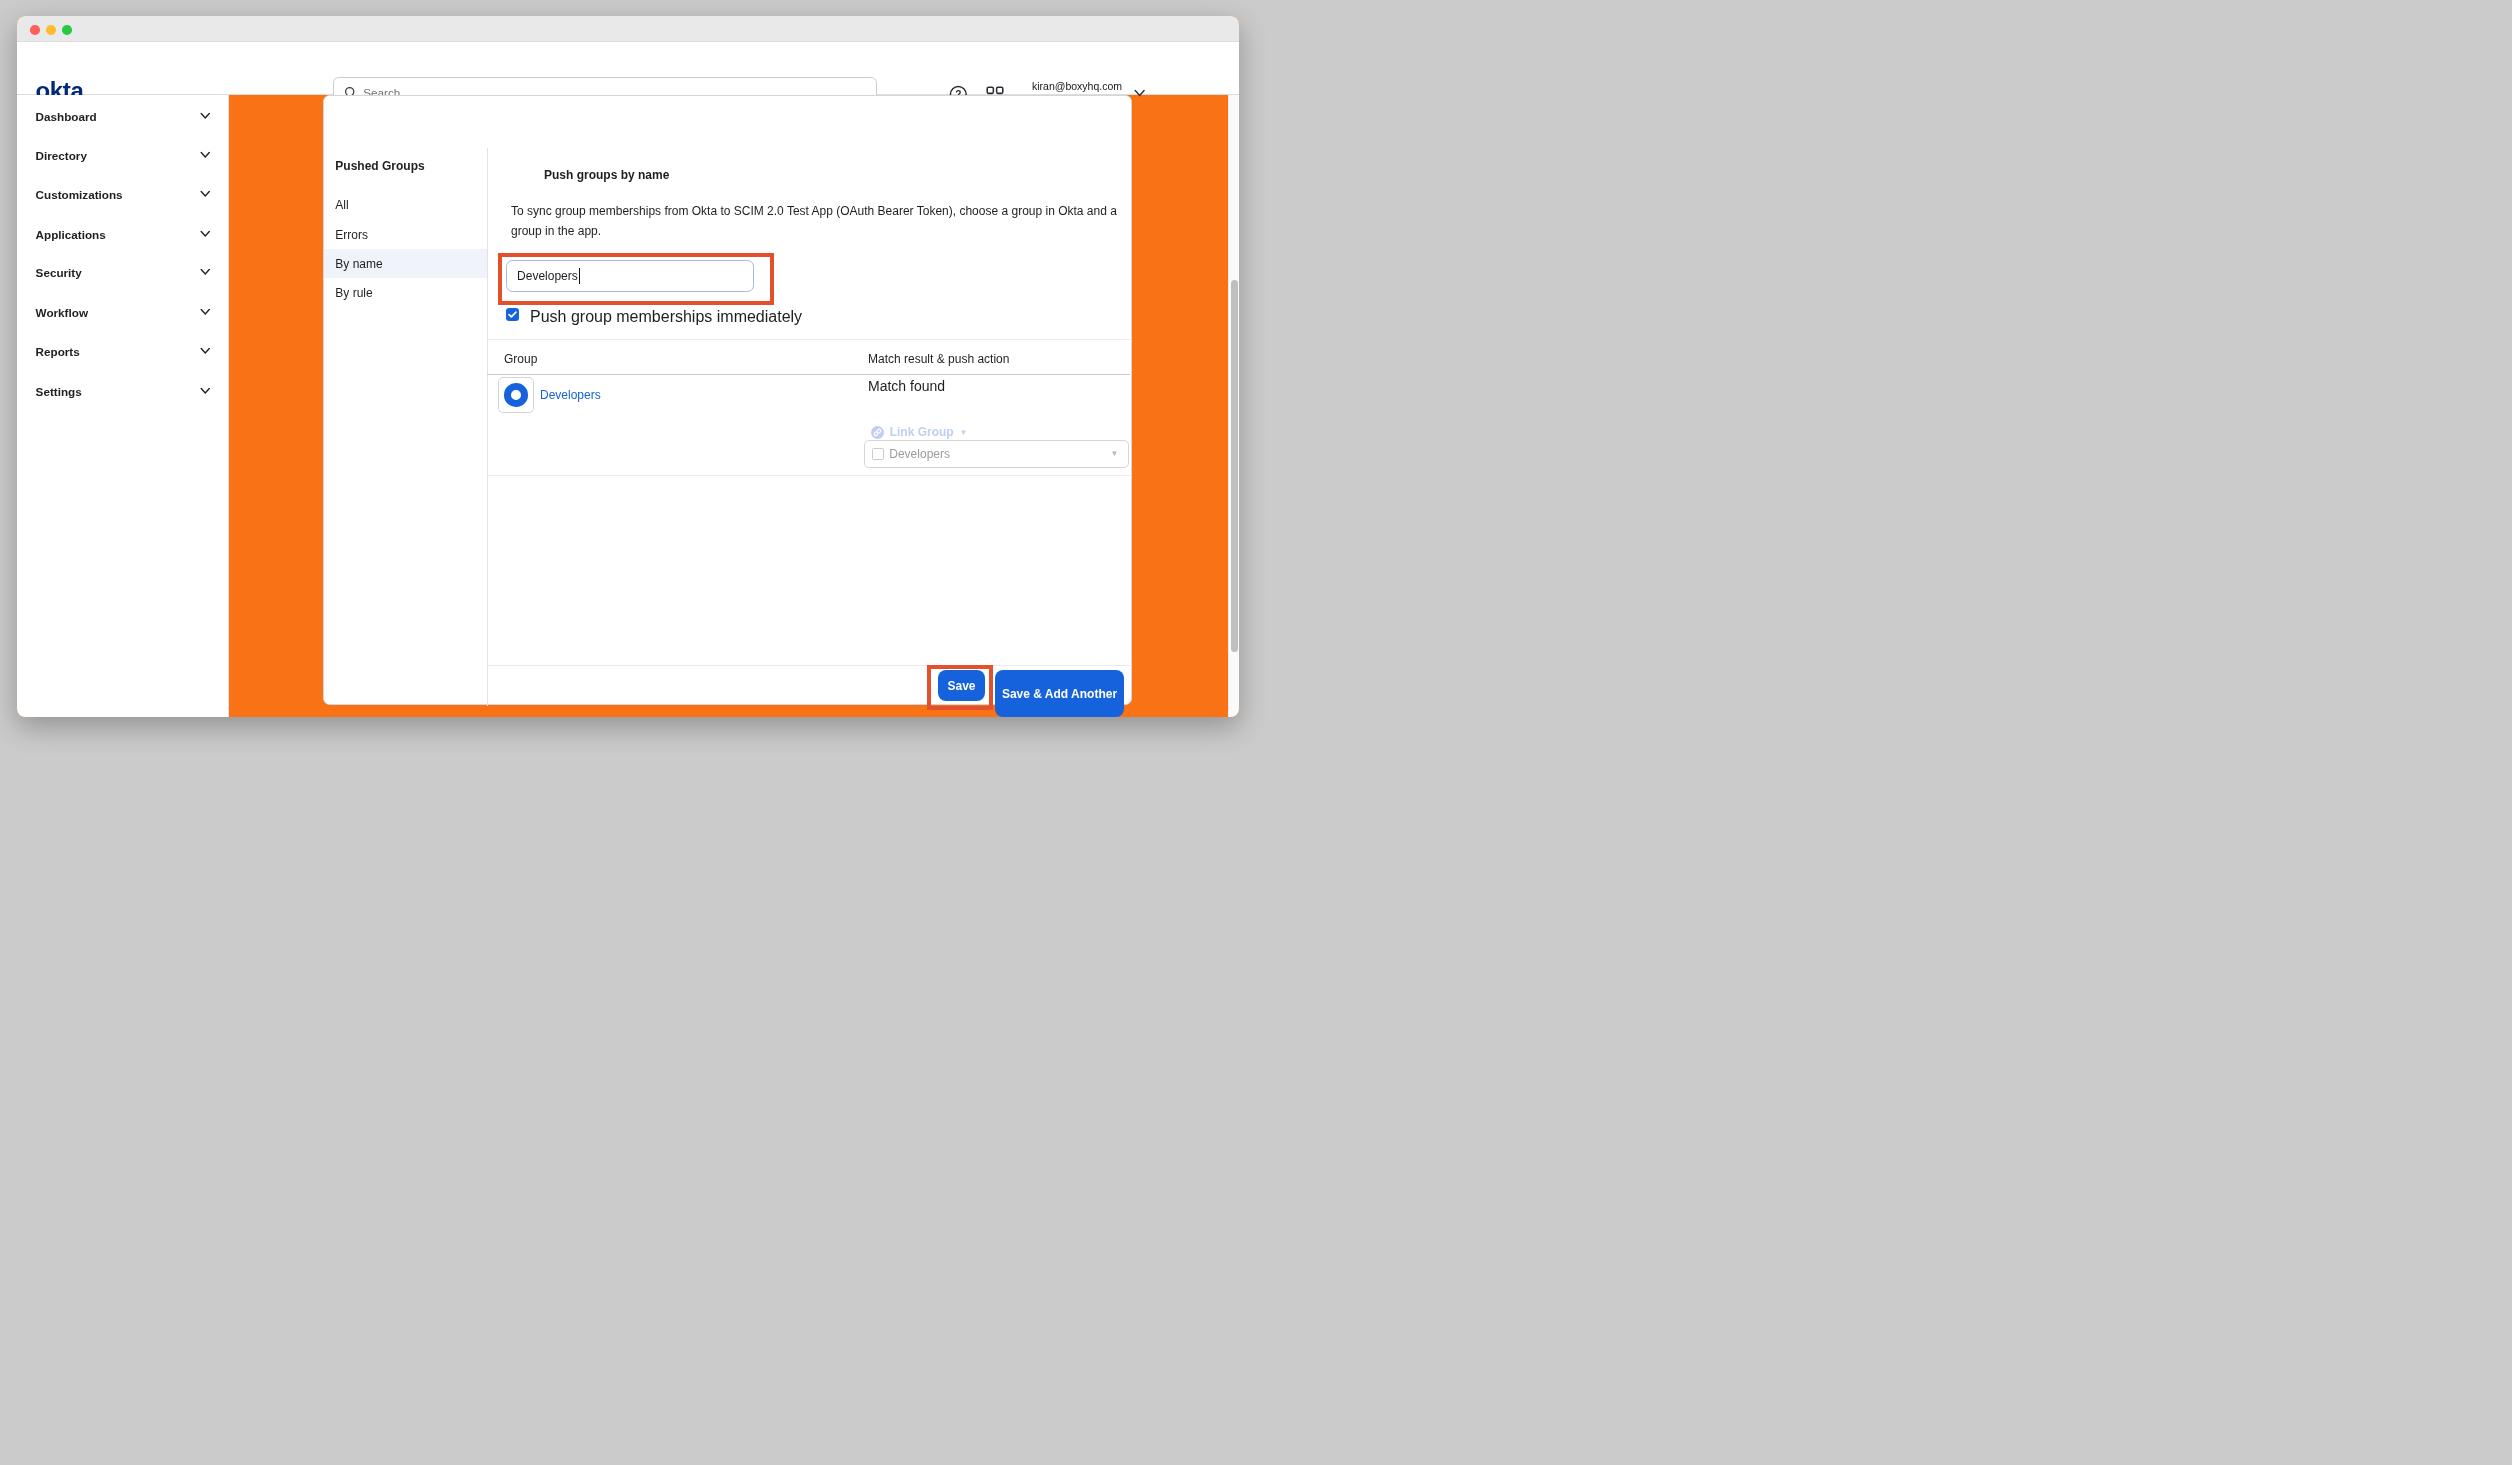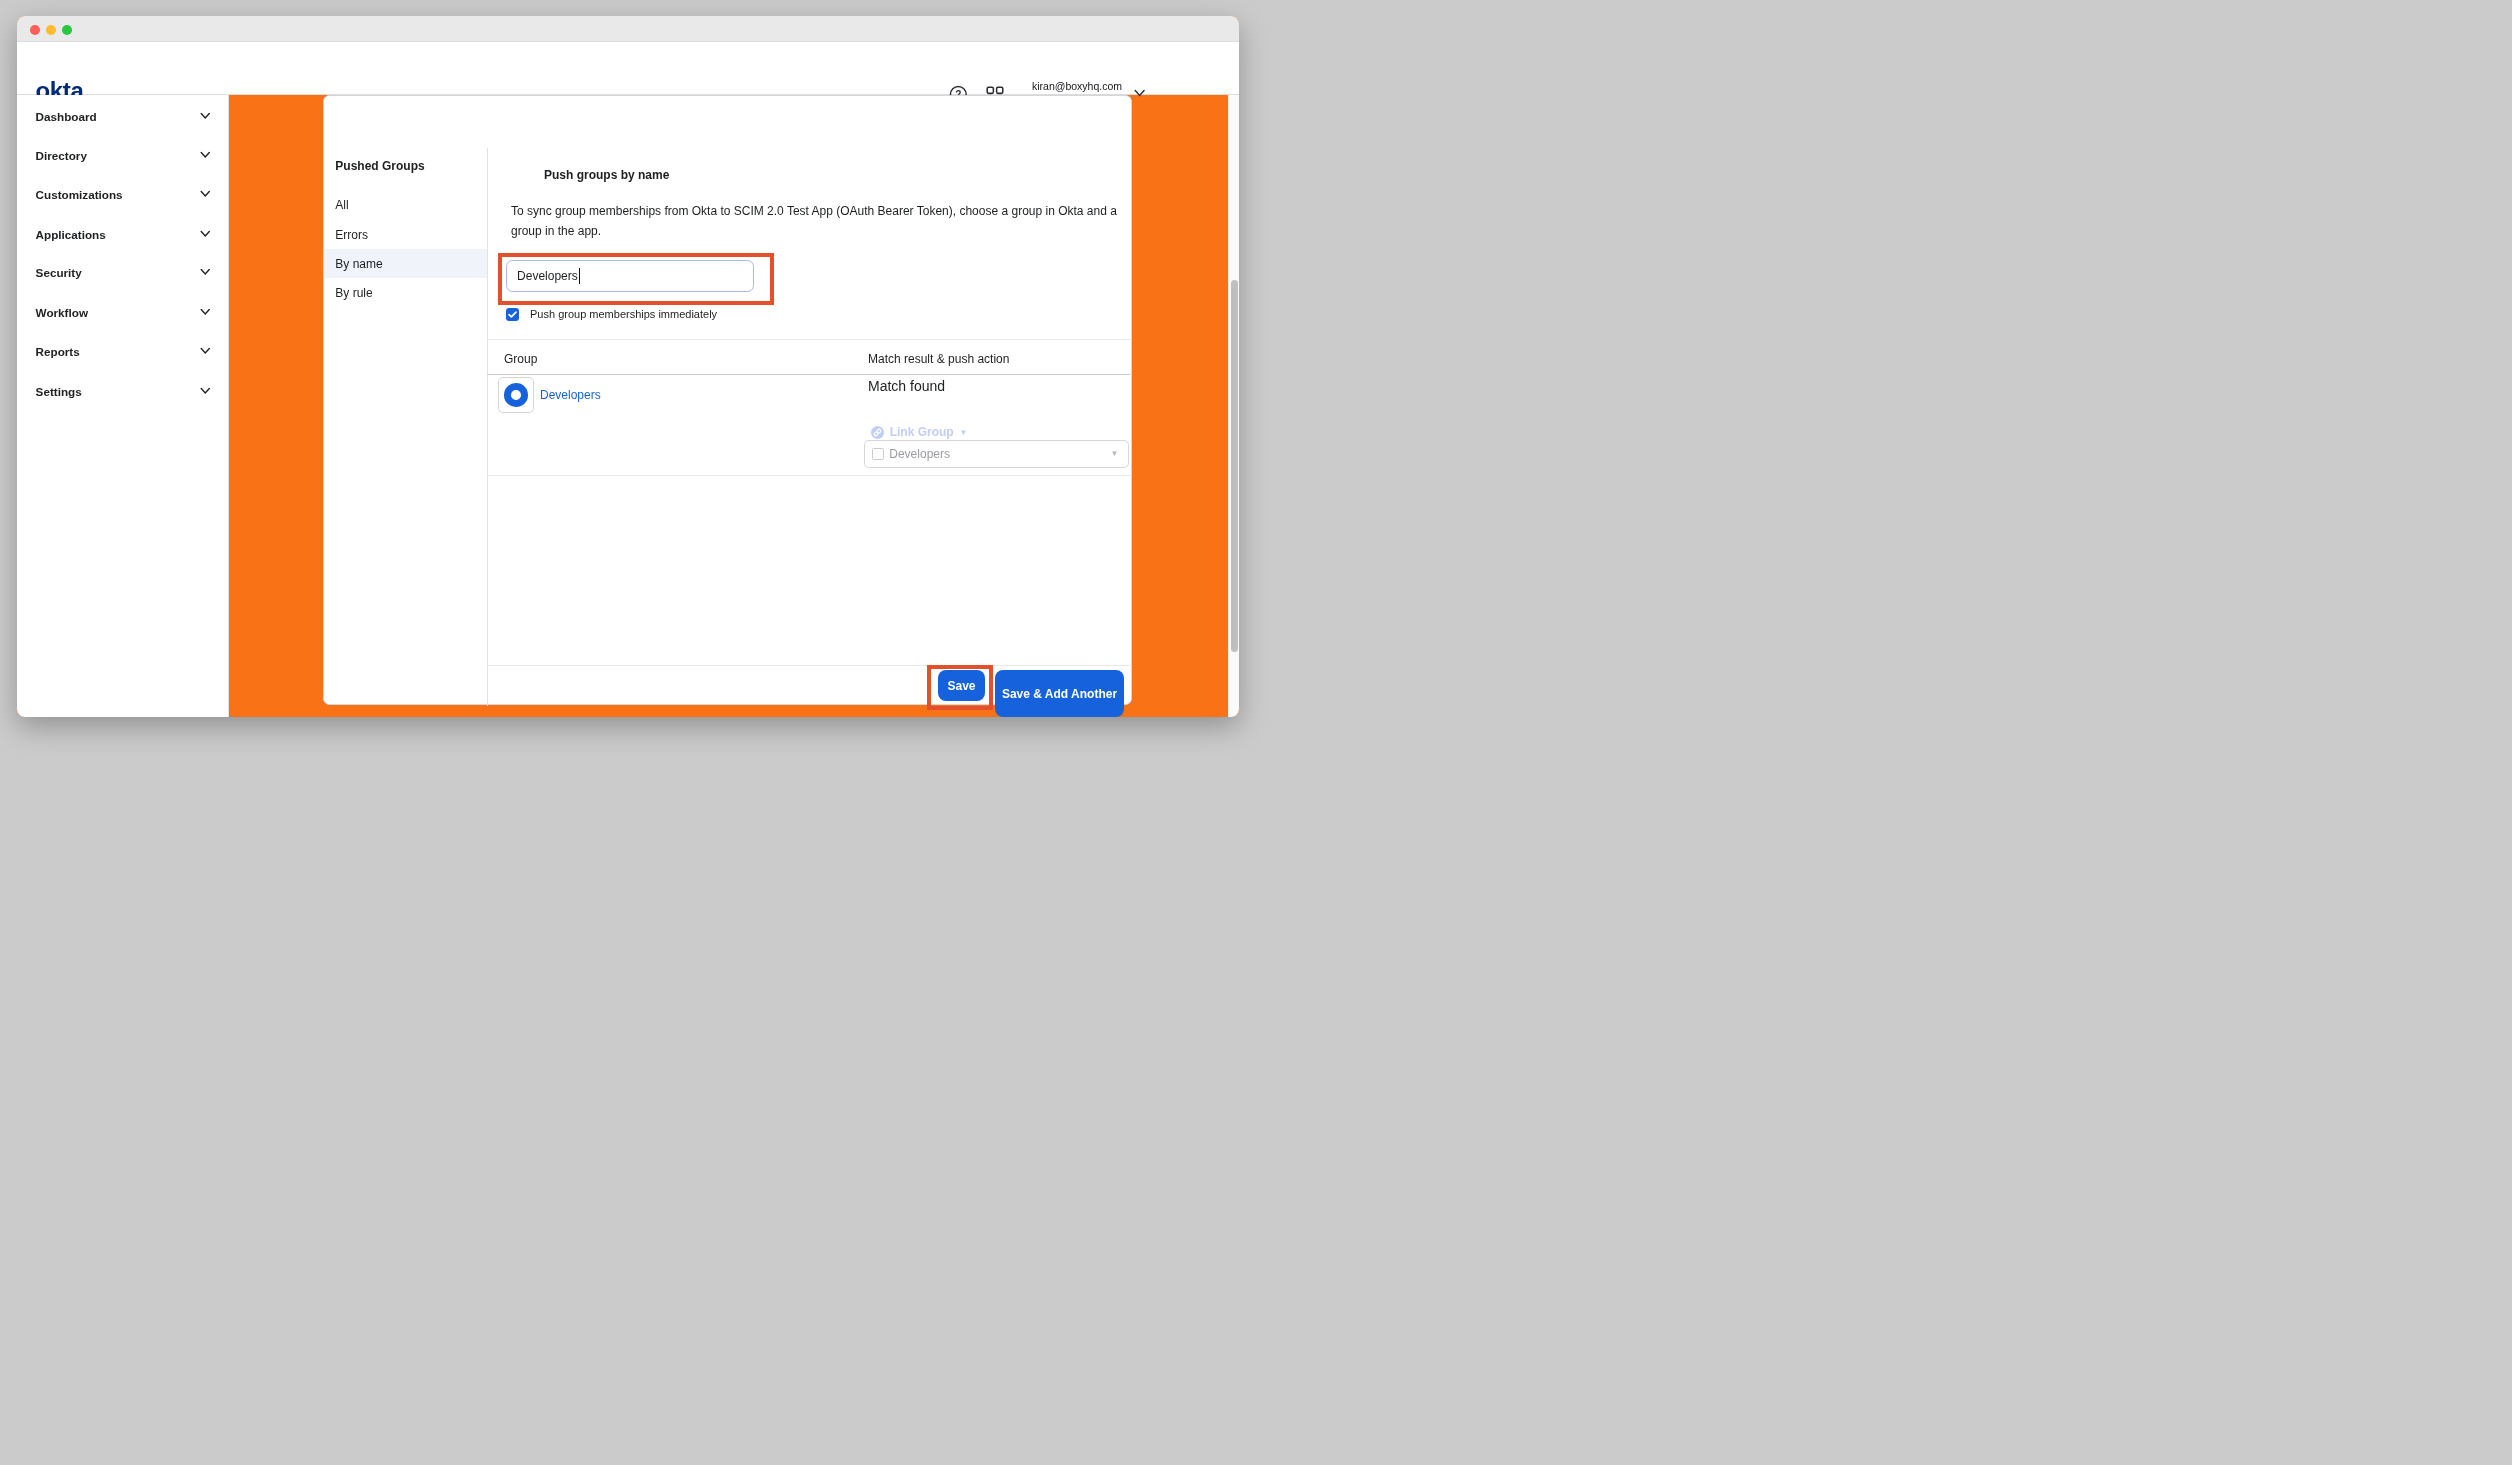--- a/index.html
+++ b/index.html
@@ -60,21 +60,21 @@
   .c-title{position:absolute;left:187px;top:20px;font-size:12px;font-weight:bold;padding-left:33px;}
   .c-desc{position:absolute;left:187px;font-size:12px;line-height:19px;}
 
   .annotation{position:absolute;border:4px solid #e2502c;background:transparent;z-index:5;}
   .grp-input{position:absolute;left:3.6px;top:3.2px;width:248px;height:32px;border:1.6px solid #aab7ea;
     border-radius:6.5px;background:#fff;display:flex;align-items:center;padding-left:10.5px;font-size:12px;cursor:text;}
   .caret{display:inline-block;width:1.2px;height:15.4px;background:#111;margin-left:0.8px;}
 
   .checkbox{position:absolute;left:182px;top:160px;width:13.4px;height:13.4px;background:#1662dd;
     border-radius:3.2px;display:flex;align-items:center;justify-content:center;cursor:pointer;}
-  .chk-label{position:absolute;left:206px;top:160px;font-size:11px;}
+  .chk-label{position:absolute;left:206px;top:160px;font-size:16px;}
 
   .hline{position:absolute;left:163px;width:643px;height:0.8px;background:#e9e9eb;}
   .th{position:absolute;font-size:12px;font-weight:normal;}
   .group-avatar{position:absolute;left:174px;top:229px;width:36px;height:36px;border:0.8px solid #d5d5d7;
     border-radius:4.9px;background:#fff;display:flex;align-items:center;justify-content:center;}
   .ring{width:23.5px;height:23.5px;border:7.3px solid #1662dd;border-radius:50%;}
   .dev-link{position:absolute;left:216px;top:240px;font-size:12px;color:#1662dd;cursor:pointer;}
   .match-found{position:absolute;left:544px;top:230px;font-size:14px;}
   .link-group{position:absolute;left:547px;top:277px;display:flex;align-items:center;gap:5.7px;
     color:#c2cdf4;font-size:12px;font-weight:bold;cursor:default;}
@@ -96,20 +96,29 @@
 
   <div class="titlebar">
     <span class="light red"></span>
     <span class="light yellow"></span>
     <span class="light green"></span>
   </div>
 
   <div class="header">
     <div class="logo">okta</div>
 
+    <div class="searchbox">
+      <span style="line-height:0;">
+        <svg width="13" height="13" viewBox="0 0 16 16">
+            <circle cx="7" cy="7" r="5" fill="none" stroke="#3c3c43" stroke-width="1.6"></circle>
+            <line x1="10.7" y1="10.7" x2="14.5" y2="14.5" stroke="#3c3c43" stroke-width="1.6" stroke-linecap="round"></line>
+          </svg>
+      </span>
+      <span class="ph">Search...</span>
+    </div>
 
     <span class="hicon" style="left:932px;top:43px;line-height:0;">
       <svg width="18.6" height="18.6" viewBox="0 0 23 23">
           <circle cx="11.5" cy="11.5" r="9.7" fill="none" stroke="#2b2c31" stroke-width="1.8"></circle>
           <text x="11.5" y="15.6" text-anchor="middle" font-size="12.5" font-weight="bold" fill="#2b2c31" font-family="Liberation Sans, sans-serif">?</text>
         </svg>
     </span>
     <span class="hicon" style="left:969px;top:44px;line-height:0;">
       <svg width="18" height="18" viewBox="0 0 22 22" fill="none" stroke="#2b2c31" stroke-width="1.9">
           <rect x="1.5" y="1.5" width="7.5" height="7.5" rx="1.6"></rect>

